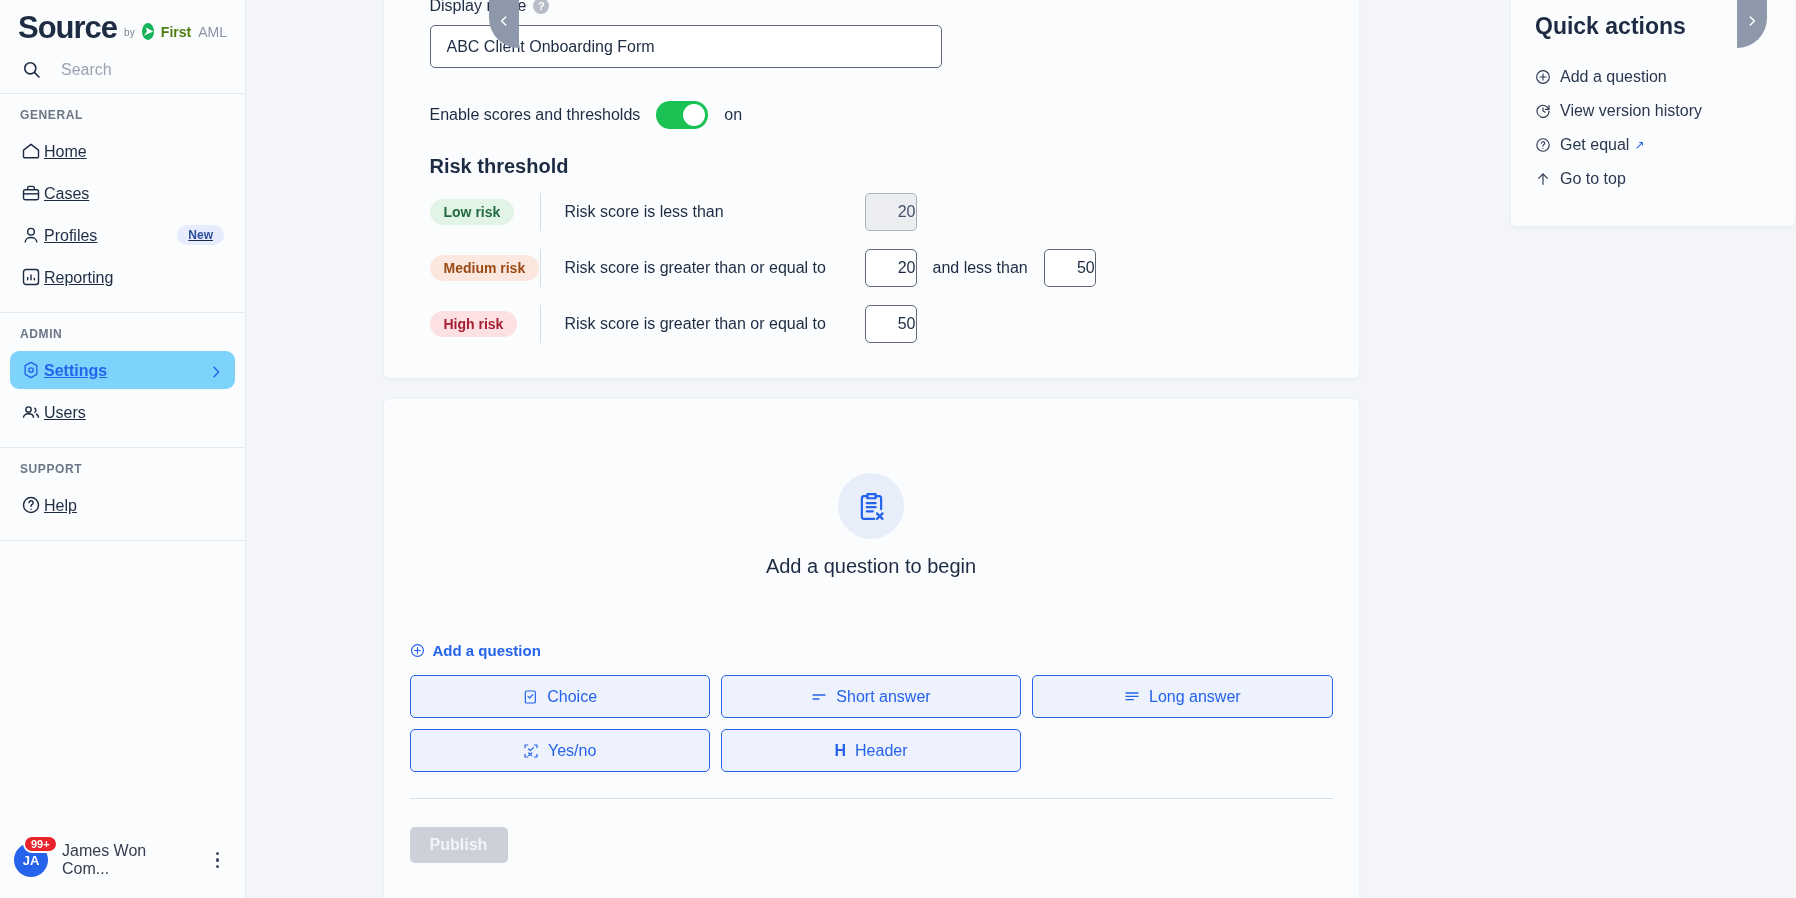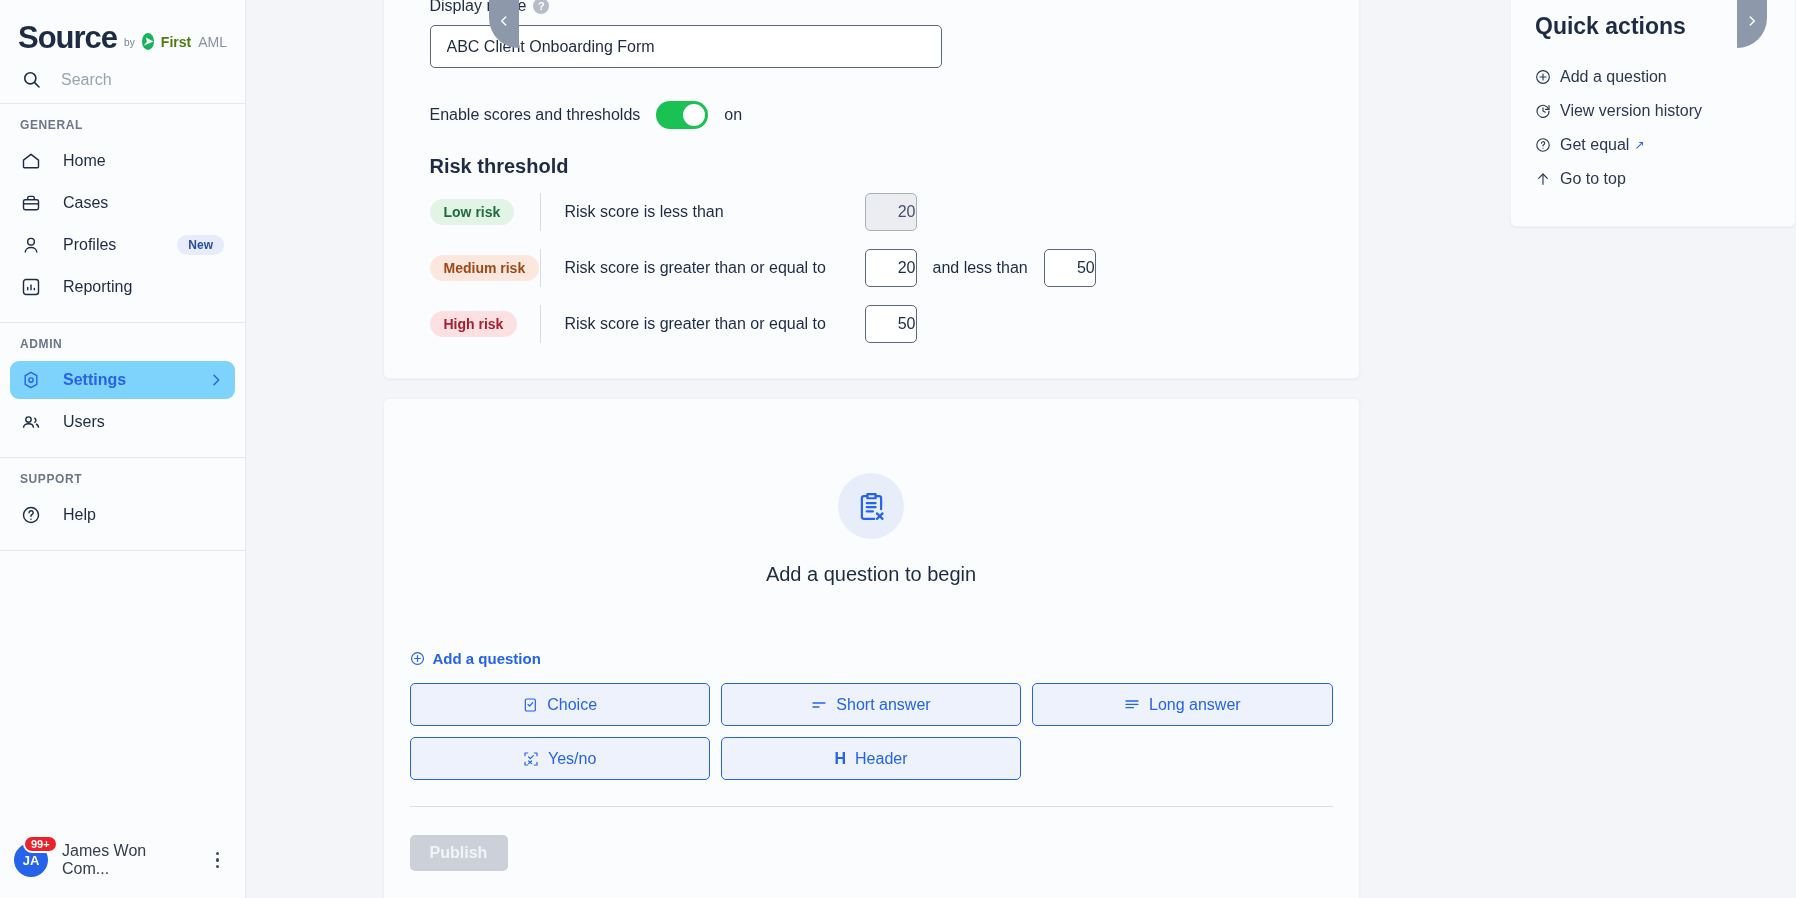--- a/index.html
+++ b/index.html
@@ -11,21 +11,21 @@
   }
   .app { position: relative; width: 1796px; height: 898px; display: flex; }
 
   
   .sidebar {
     width: 246px; height: 898px; background: #fbfcfe;
     border-right: 1px solid #e4e8f0;
     display: flex; flex-direction: column; flex: 0 0 246px;
     position: relative; z-index: 5;
   }
-  .brand { padding: 20px 18px 4px 18px; display: flex; align-items: center; gap: 7px; }
+  .brand { padding: 10px 18px 4px 18px; display: flex; align-items: center; gap: 7px; }
   .brand-word { font-size: 31px; font-weight: 800; color: #1d2c43; letter-spacing: -1px; }
   .brand-by { font-size: 10px; color: #7b8598; font-weight: 400; margin-top:8px;}
   .brand-dot {
     width: 17px; height: 17px; border-radius: 50%; background: #16b45a;
     display: inline-flex; align-items: center; justify-content: center;
     color: #fff; font-size: 11px; font-weight: 700; font-style: italic; margin-top:7px;
   }
   .brand-first { font-size: 14px; font-weight: 800; color: #4d7c0f; margin-top:8px;}
   .brand-aml { font-size: 14px; font-weight: 400; color: #8a93a4; margin-top:8px;}
 
@@ -34,23 +34,23 @@
     padding: 10px 22px 14px 22px;
   }
   .search-text { font-size: 16px; color: #9aa3b2; }
 
   .sect-divider { height: 1px; background: #e4e8f0; margin: 0; }
   .sect-label {
     font-size: 12px; letter-spacing: 0.6px; color: #6b7687; font-weight: 700;
     padding: 14px 20px 8px 20px;
   }
   .nav-item {
-    display: flex; align-items: center; gap: 22px;
+    display: flex; align-items: flex-end; gap: 3px;
     margin: 2px 10px; padding: 9px 11px; border-radius: 9px;
-    font-size: 16px; color: #1d2c43; cursor: pointer;
+    font-size: 16px; color: #1d2c43; cursor: pointer; text-decoration: underline;
   }
   .nav-item .lbl { flex: 1; }
   .nav-item.active { background: #7dd3fc; color: #2563eb; font-weight: 600; }
   .nav-item.active .lbl { color: #2563eb; }
   .badge-new {
     background: #e6ecfb; color: #2c4c9e; font-size: 12px; font-weight: 600;
     border-radius: 11px; padding: 3px 11px;
   }
   .nav-spacer { flex: 1; }
 
@@ -139,21 +139,21 @@
     background: #fff; text-align: right; font-size: 16px; color: #1d2c43;
     font-family: "Liberation Sans", sans-serif;
   }
   .num-input[disabled] { background: #ebedf1; border-color: #a9b0bd; color: #44506a; }
   .risk-mid-text { font-size: 16px; color: #1d2c43; margin: 0 16px; }
 
   
   .card-questions { margin-top: 19px; padding: 0; }
   .empty-state {
     padding: 74px 0 64px 0; display: flex; flex-direction: column;
-    align-items: center; gap: 24px;
+    align-items: center; gap: 16px;
   }
   .empty-circle {
     width: 66px; height: 66px; border-radius: 50%; background: #e8edfa;
     display: flex; align-items: center; justify-content: center;
   }
   .empty-text { font-size: 20px; color: #1d2c43; }
 
   .addq-link {
     display: flex; align-items: center; gap: 8px; color: #2563eb;
     font-size: 15px; font-weight: 600; padding: 0 26px; cursor: pointer;

